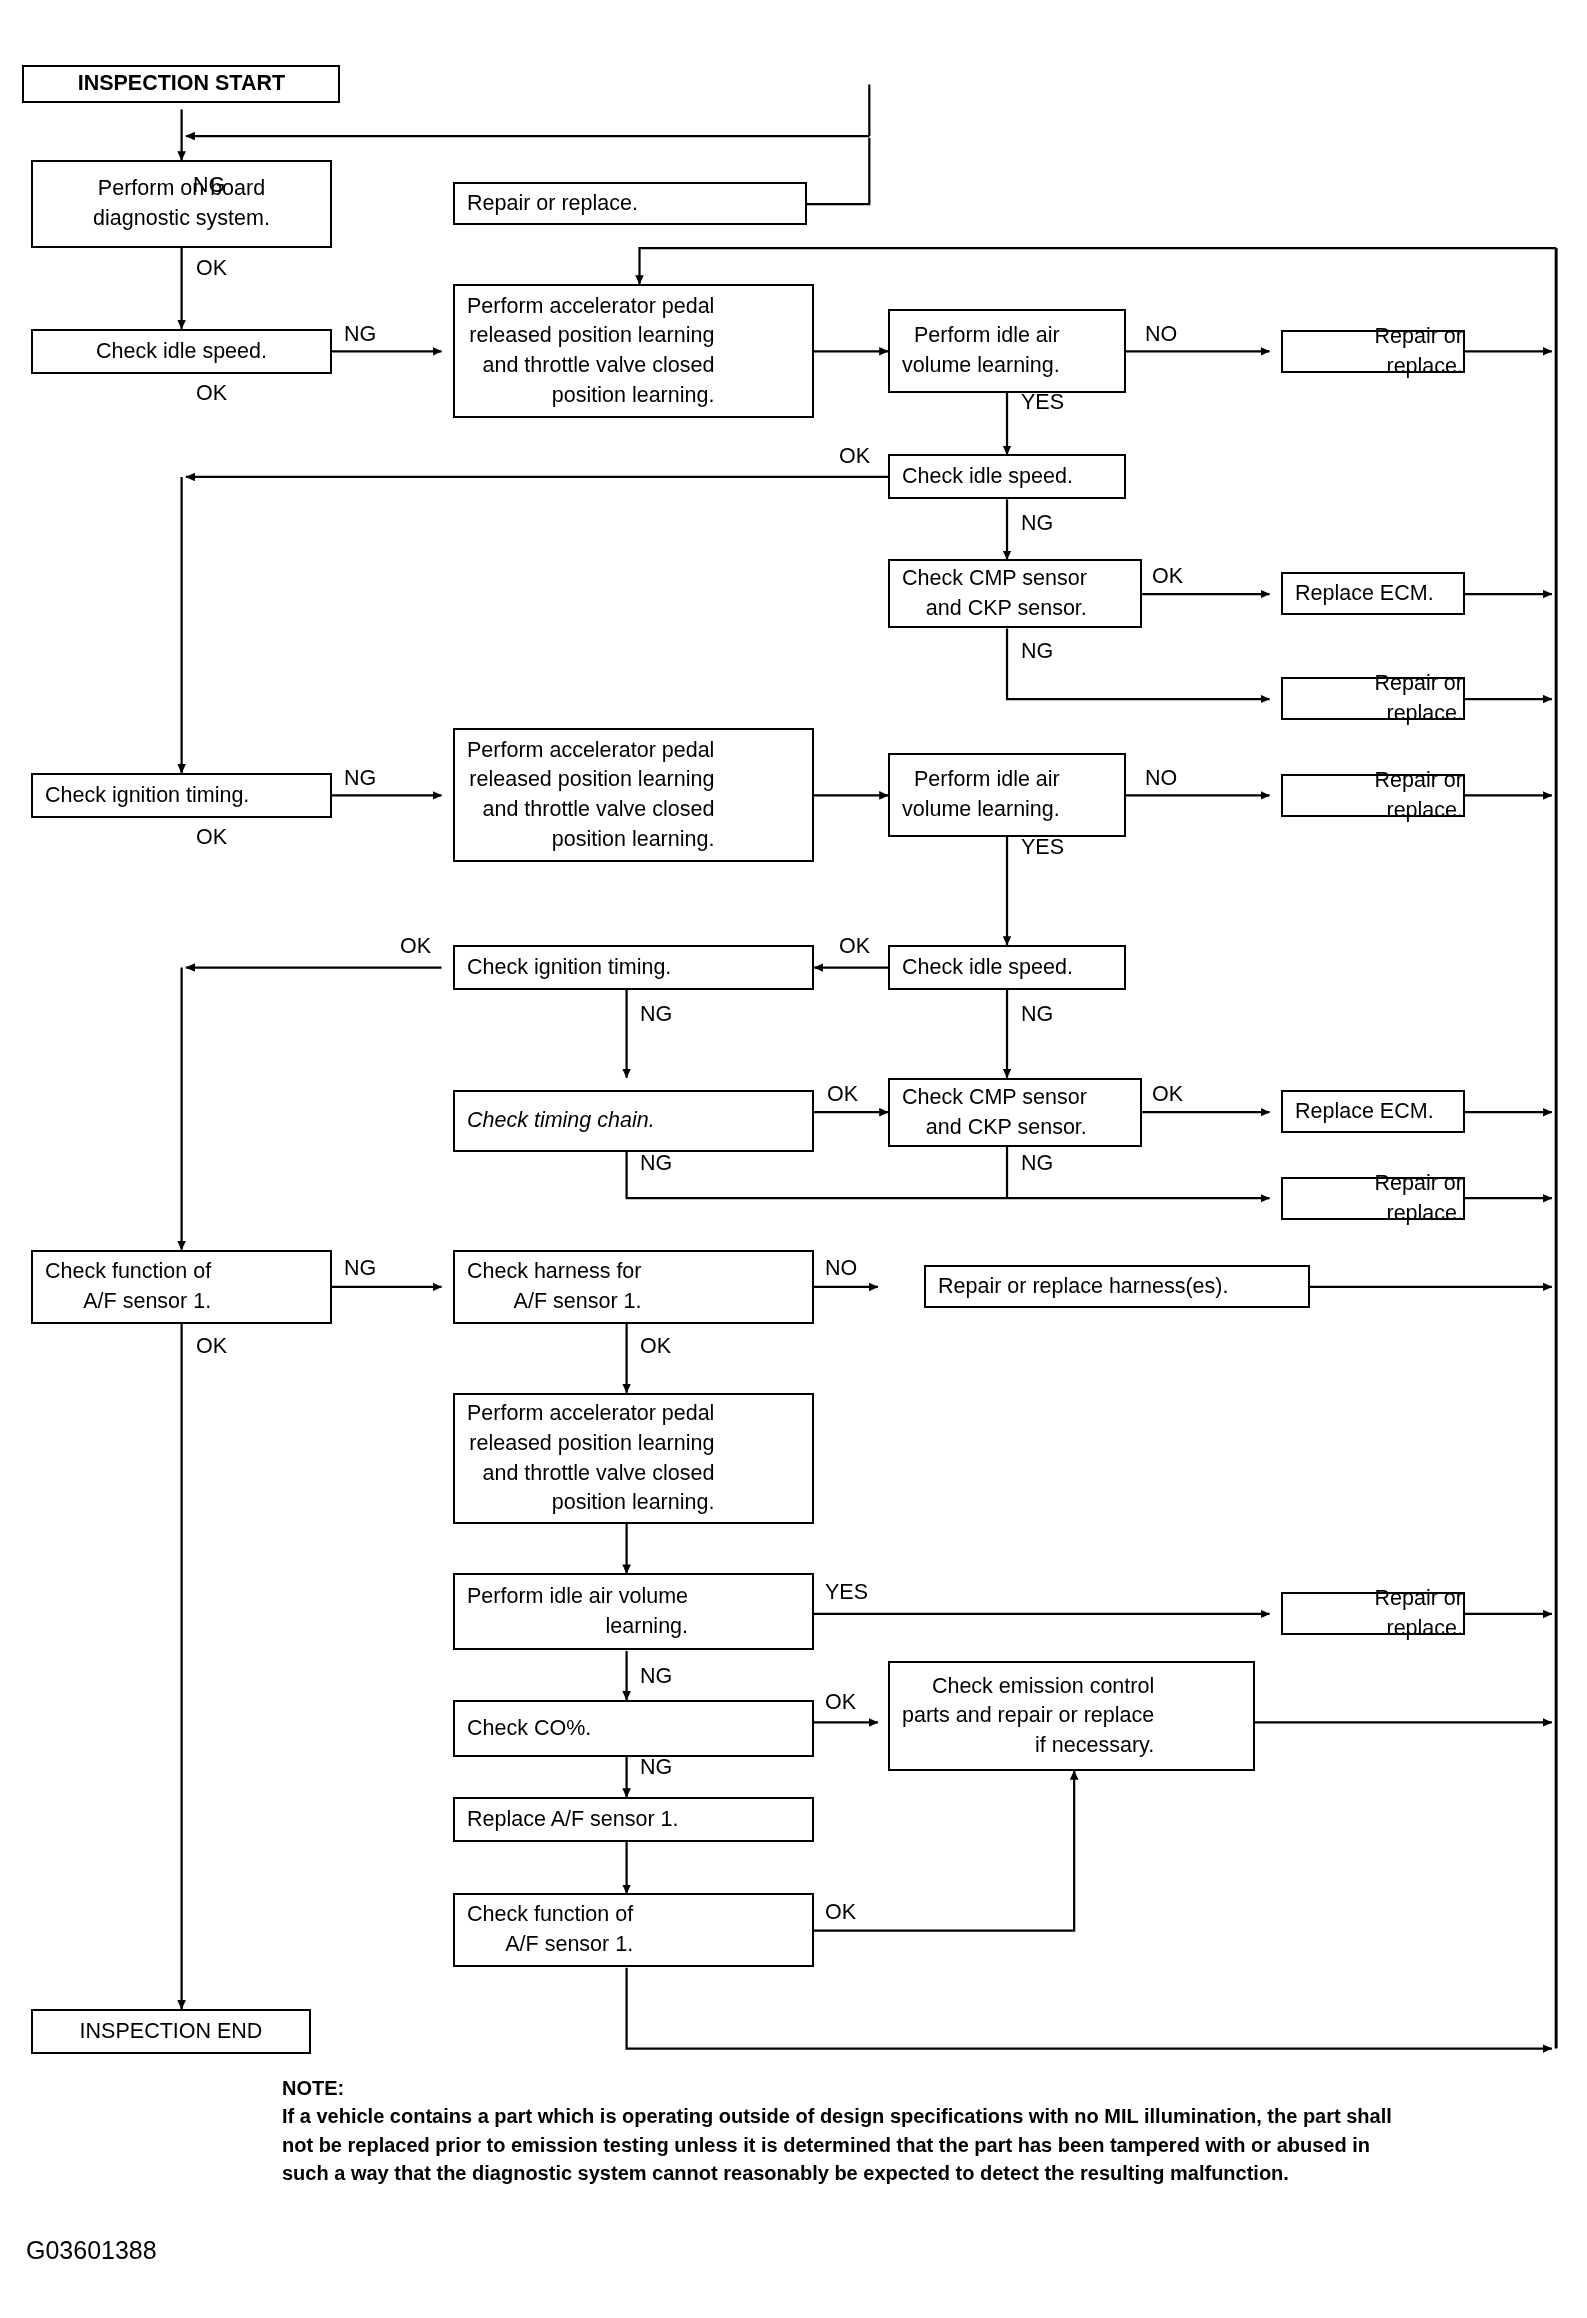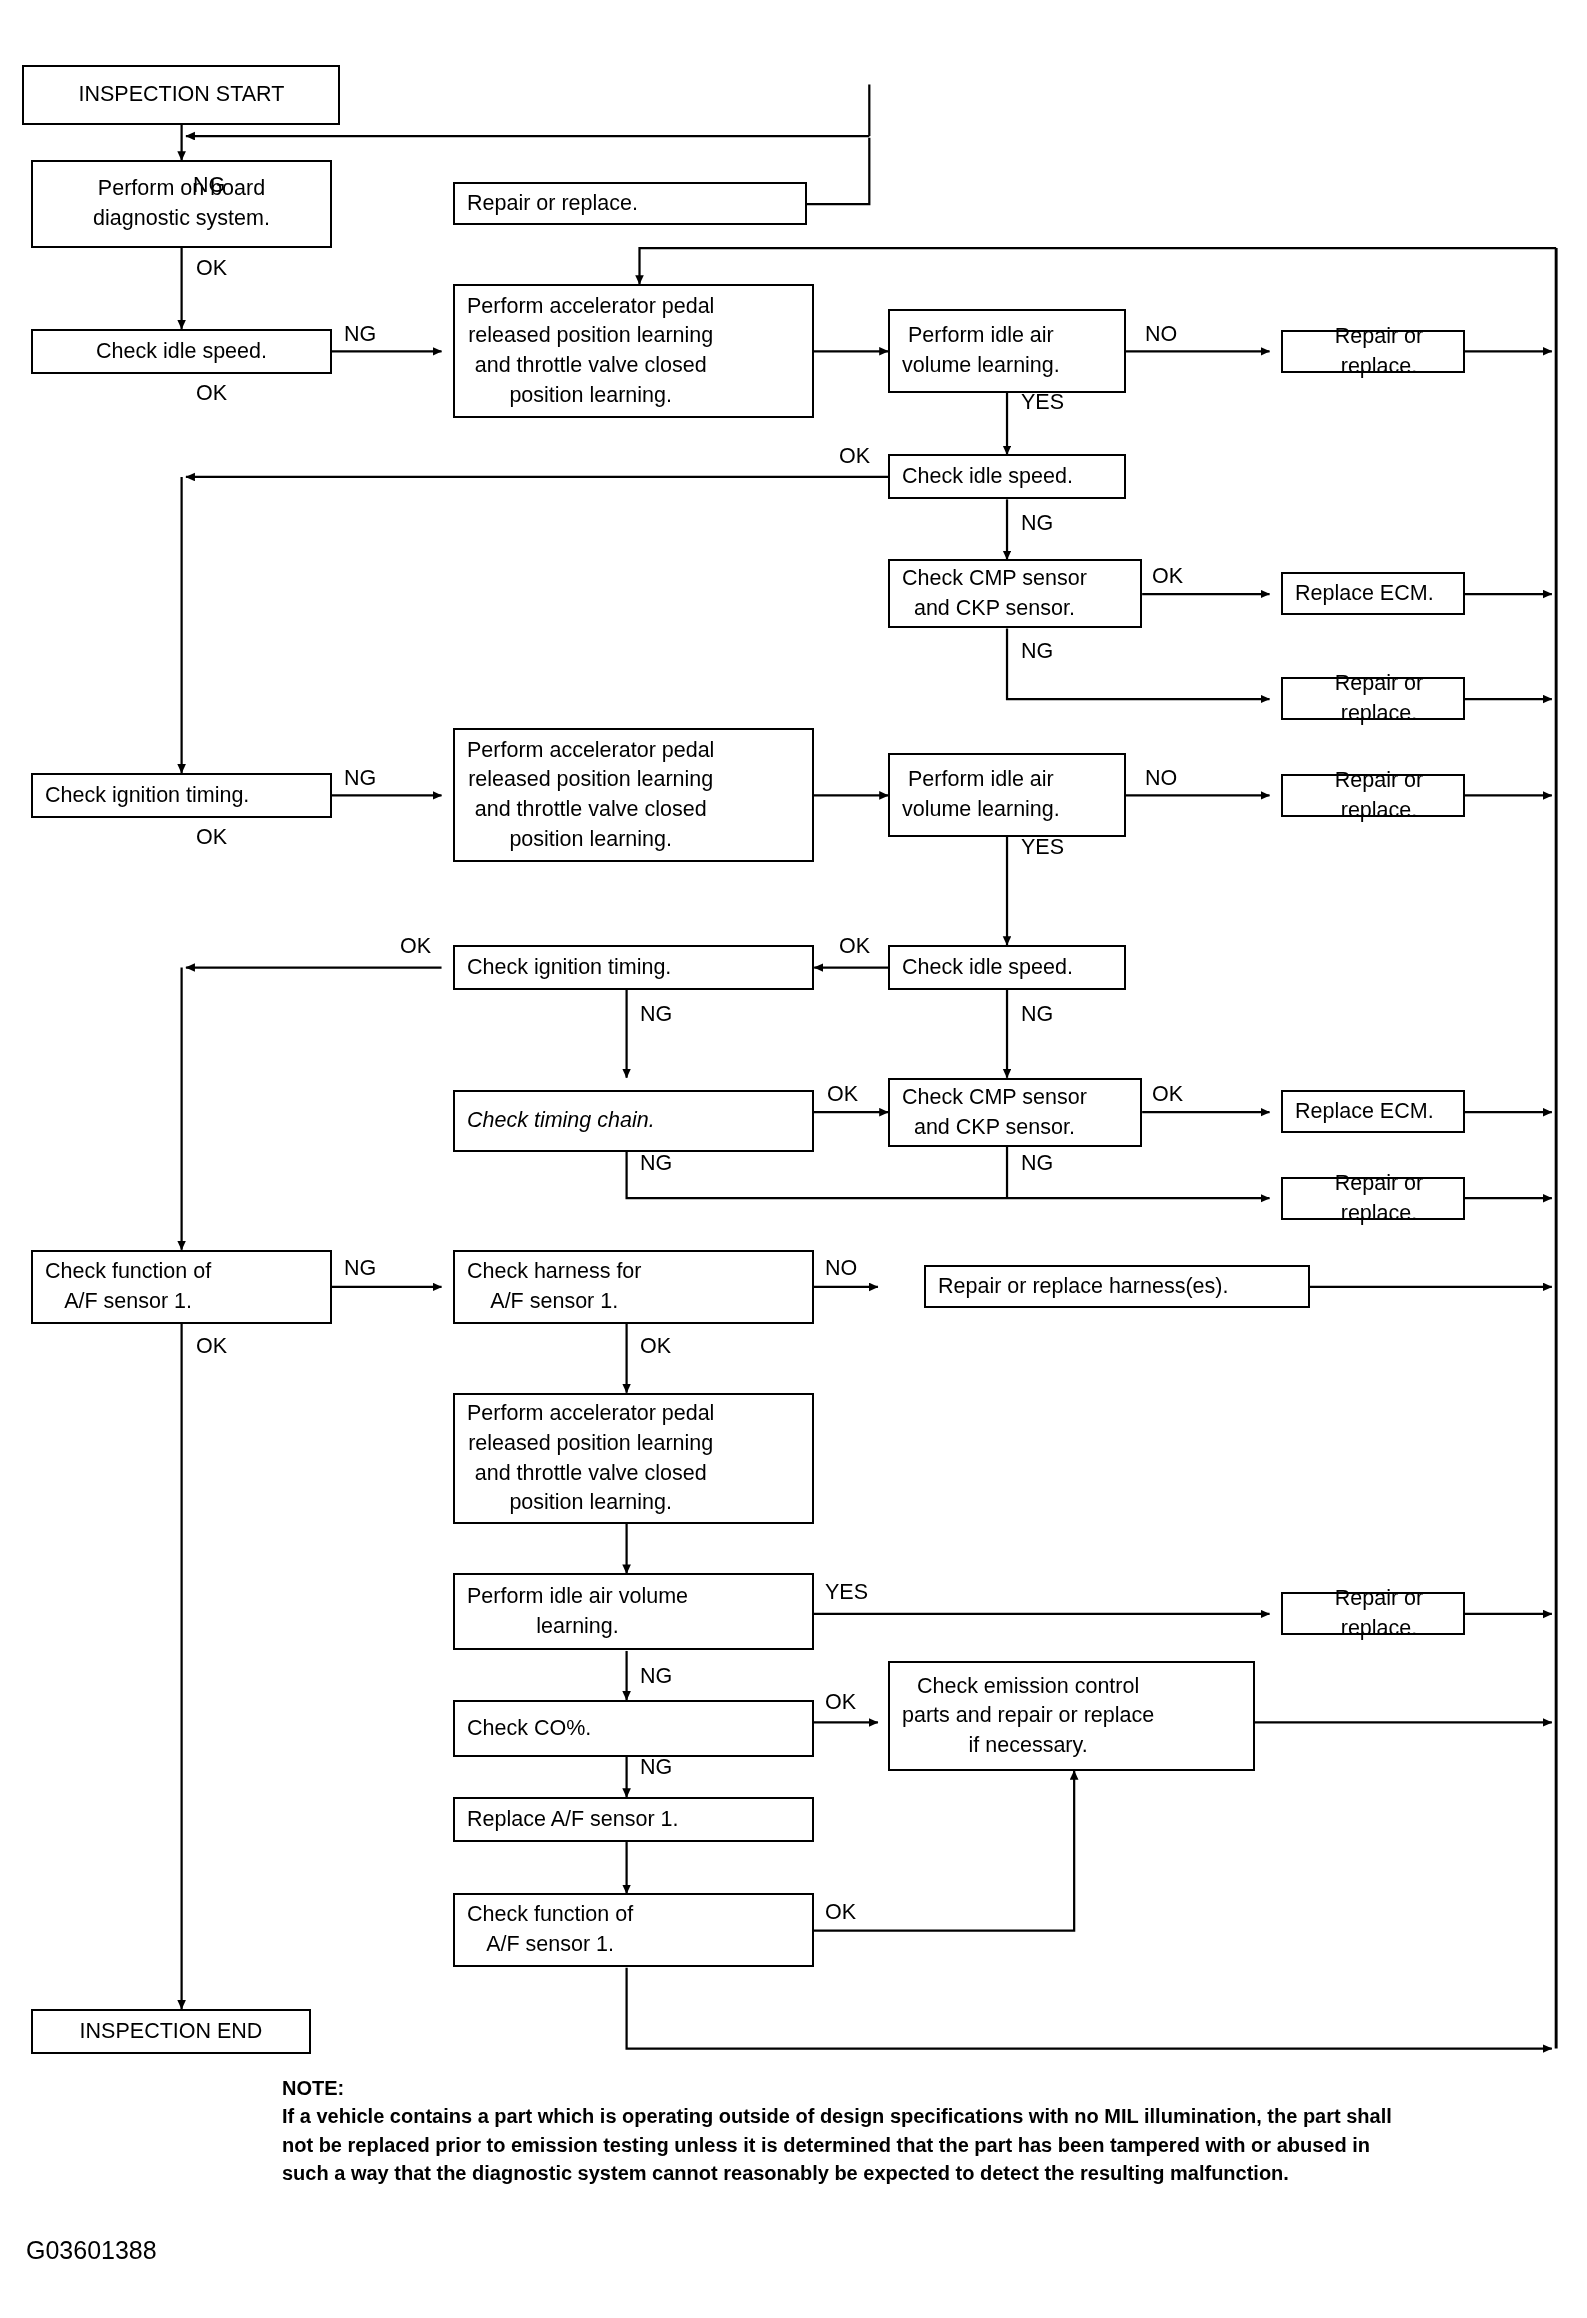--- a/index.html
+++ b/index.html
@@ -30,21 +30,21 @@
     display: flex;
     flex-direction: column;
     justify-content: center;
     color: #000;
     font-size: 21.5px;
     line-height: 1.38;
     white-space: pre-line;
     z-index: 5;
   }
   .node.center { align-items: center; text-align: center; }
-  .node.left { align-items: flex-start; text-align: center; padding-left: 12px; }
+  .node.left { align-items: flex-start; text-align: right; padding-left: 12px; }
   .lbl {
     position: absolute;
     font-size: 21.5px;
     color: #000;
     line-height: 1;
     white-space: nowrap;
     z-index: 6;
   }
   #note {
     position: absolute;
@@ -172,21 +172,21 @@
       <path d="M945,2243 L1248,2243 L1248,2057" marker-end="url(#ah)"></path>
 
       <path d="M728,2286 L728,2380 L1803,2380" marker-end="url(#ah)"></path>
 
       <path d="M211,1538 L211,2334" marker-end="url(#ah)"></path>
 
       <path d="M1808,288 L1808,2380" stroke-width="3.4"></path>
     </g>
   </svg>
 
-  <div class="node center" style="left:22.4px;  top:65px;   width:318px; height:60px;">INSPECTION START</div>
+  <div class="node center" style="left:22.4px;  top:65px;   width:318px; height:38px;font-weight:bold;">INSPECTION START</div>
 
   <div class="node center" style="left:31px;  top:160px;  width:301px; height:88px;">Perform on board
 diagnostic system.</div>
 
   <div class="node left" style="left:453px; top:182px;  width:354px; height:43px;">Repair or replace.</div>
 
   <div class="node center" style="left:31px;  top:329px;  width:301px; height:45px;">Check idle speed.</div>
 
   <div class="node left" style="left:453px; top:284px;  width:361px; height:134px;">Perform accelerator pedal
 released position learning

